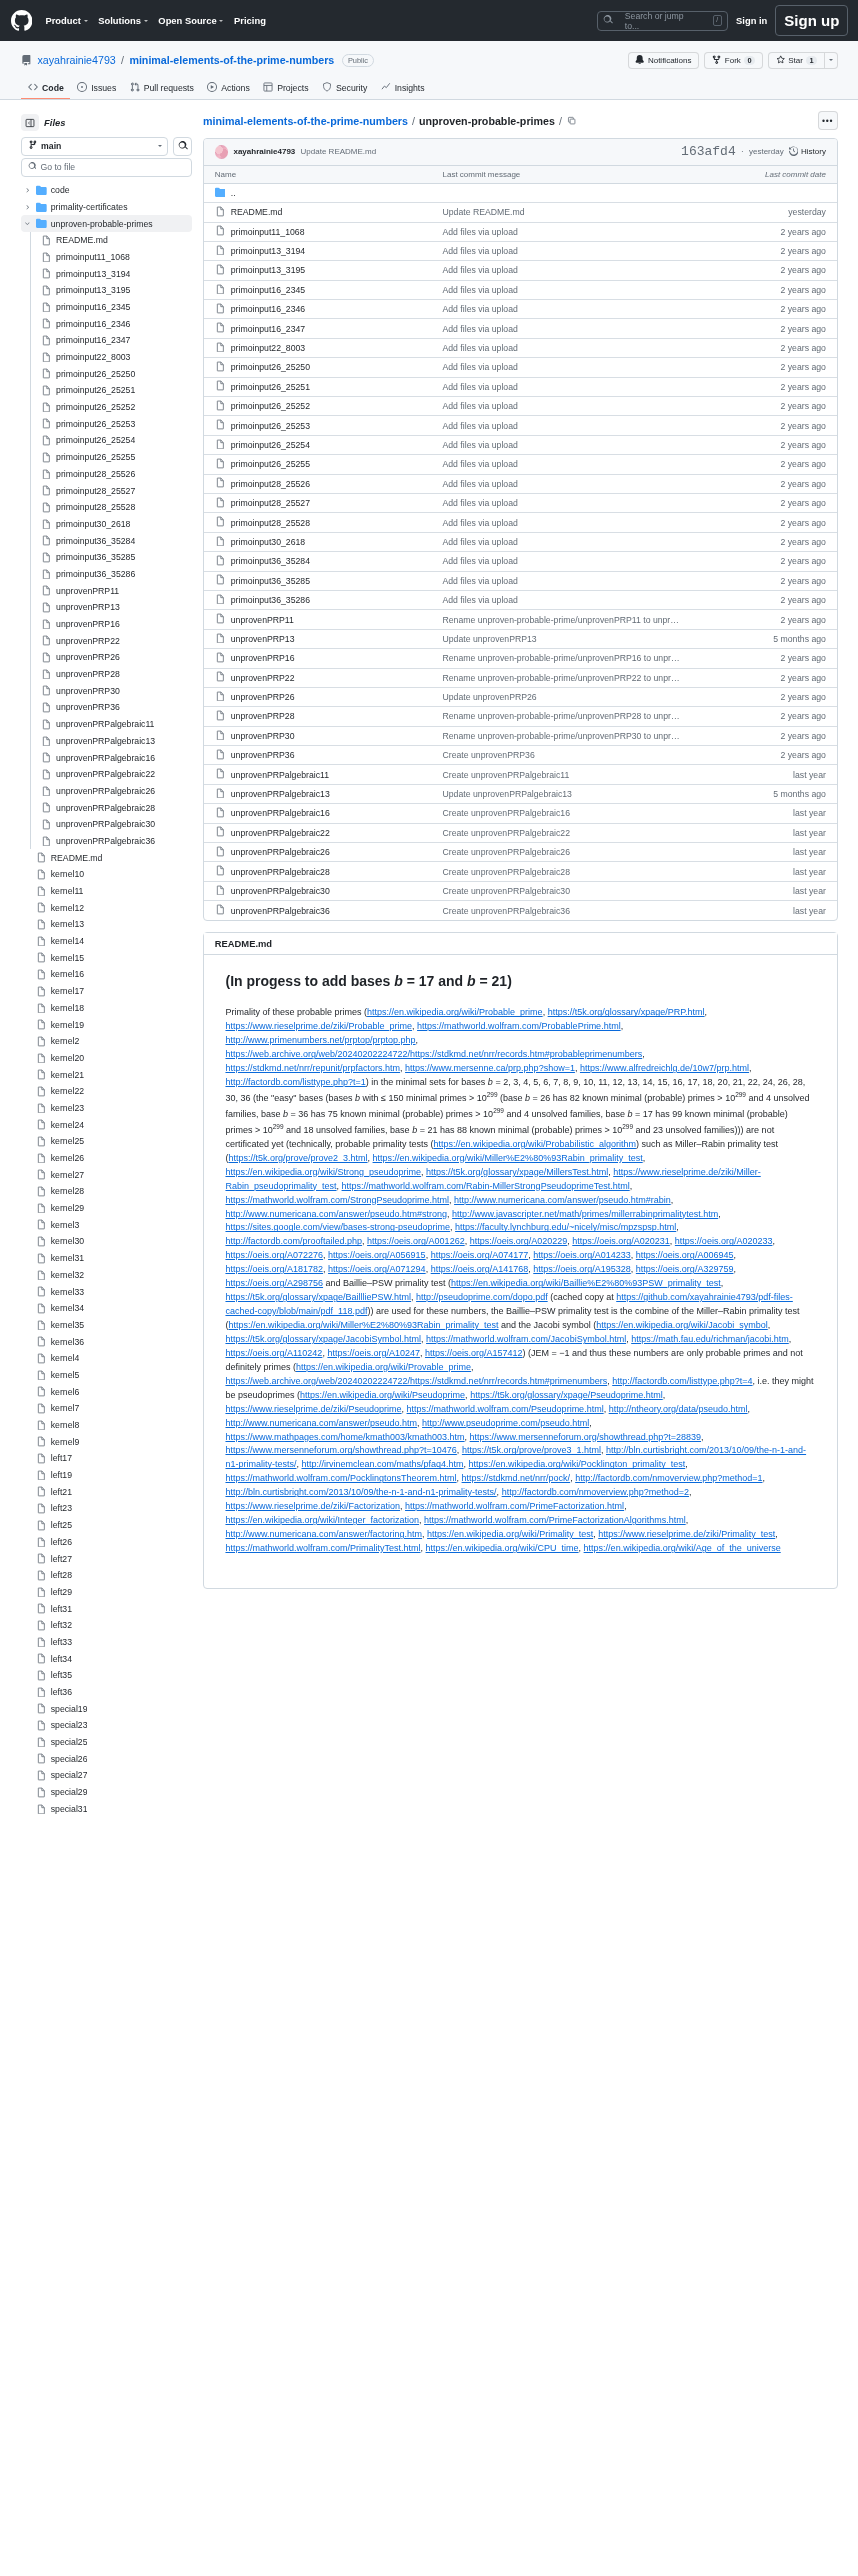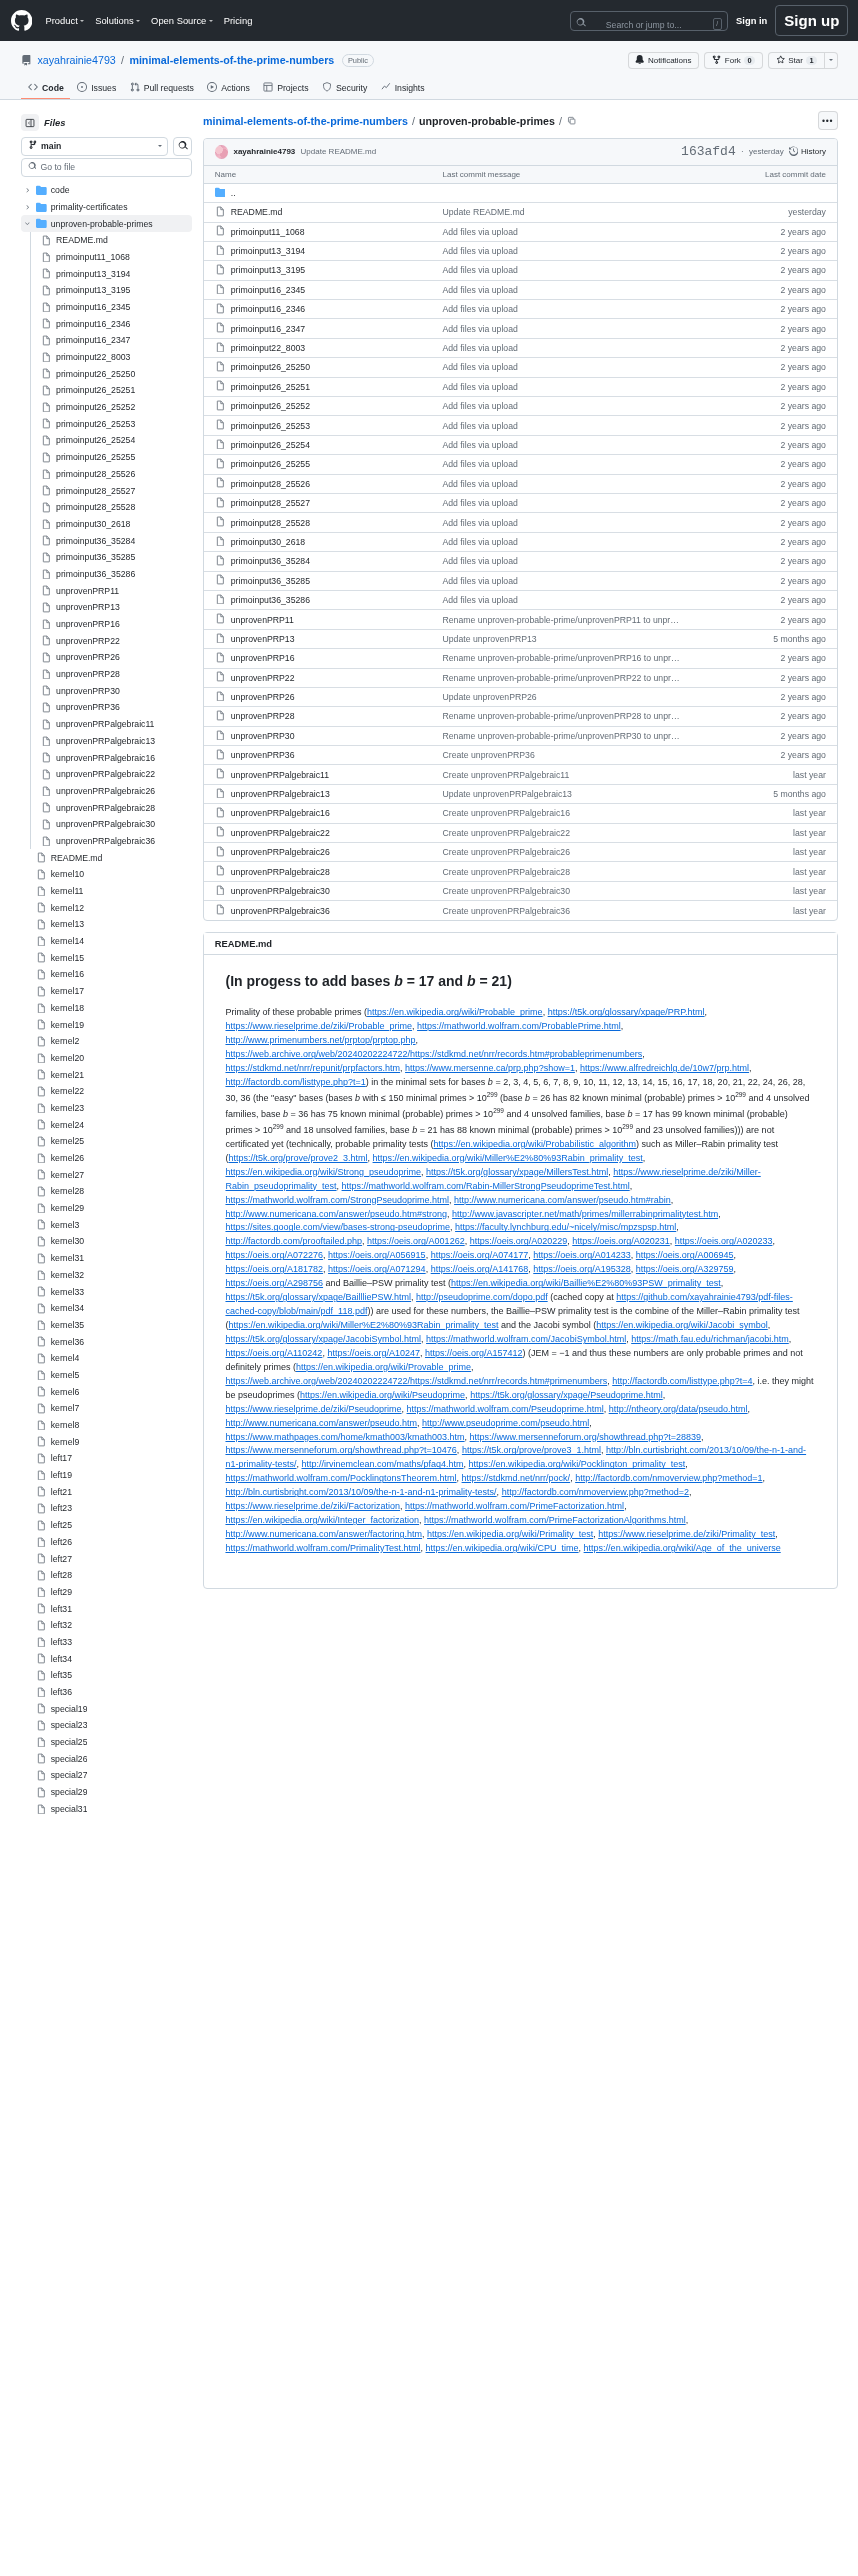--- a/index.html
+++ b/index.html
@@ -18,30 +18,30 @@
     background:#24292f;
     height:41px;
     display:flex;
     align-items:center;
     padding:0 10.7px;
     gap:10.7px;
   }
   .gh-logo{ width:21.4px;height:21.4px;flex:0 0 auto; }
   .gh-nav{ display:flex; align-items:center; gap:10.7px; margin-left:2.7px;}
   .gh-nav-item{
-    color:#ffffff; font-size:9.4px; font-weight:400; cursor:pointer;
+    color:#ffffff; font-size:9.4px; font-weight:700; cursor:pointer;
     display:flex;align-items:center;gap:2.7px; white-space:nowrap;
   }
   .caret{ display:inline-block;width:0;height:0;
     border-left:2.3px solid transparent;border-right:2.3px solid transparent;
     border-top:2.7px solid rgba(255,255,255,.7); margin-top:1.3px;}
   .gh-header-right{ margin-left:auto; display:flex; align-items:center; gap:8px;}
   .gh-search{
-    width:158px;height:20px;border:0.7px solid #57606a;border-radius:4px;
-    display:flex;align-items:flex-end;padding:0 5.3px;gap:20px;
+    width:131px;height:20px;border:0.7px solid #57606a;border-radius:4px;
+    display:flex;align-items:center;padding:0 5.3px;gap:12px;
     background:#24292f;
   }
   .gh-search-ph{ color:#8d96a0; font-size:8.7px; flex:1; }
   .slash-key{
     border:0.7px solid #57606a;border-radius:2px;color:#8d96a0;
     font-size:6.7px;line-height:1;padding:1.3px 2.7px;
   }
   .signin{ color:#fff;font-size:9.4px;font-weight:600;cursor:pointer;}
   .signup{
     color:#fff;font-size:15px;font-weight:600;cursor:pointer;
@@ -169,21 +169,21 @@
   .c-right{ margin-left:auto;display:flex;align-items:center;gap:5.3px;color:#636c76;font-size:8px;}
   .c-sha{ font-family:"Liberation Mono", monospace; font-size:13px;text-align:center;}
   .c-hist{ display:flex;align-items:center;gap:2.7px;color:#1f2328;font-weight:500;cursor:pointer;}
 
   table.files{ width:100%;border-collapse:collapse;font-size:8.7px;}
   table.files th{
     background:#f6f8fa;color:#636c76;font-weight:400;font-size:8px;
     text-align:left;padding:4px 10.7px;border-bottom:0.7px solid #d1d9e0;
   }
   table.files th.c2{ width:42%; }
-  table.files th.c3{ width:22%; text-align:right; }
+  table.files th.c3{ width:22%; text-align:right;font-style:italic; }
   table.files td{
     padding:0 10.7px;height:19.4px;border-bottom:0.7px solid #d8dee4;
     vertical-align:middle;
   }
   table.files tr:last-child td{ border-bottom:0; }
   td.nm{ white-space:nowrap; }
   .nm-inner{ display:flex;align-items:center;gap:5.3px;}
   .nm-inner .lbl{ color:#1f2328;cursor:pointer; }
   td.msg{ color:#636c76;overflow:hidden;text-overflow:ellipsis;white-space:nowrap;max-width:254px;}
   td.dt{ color:#636c76;text-align:right;white-space:nowrap;}

